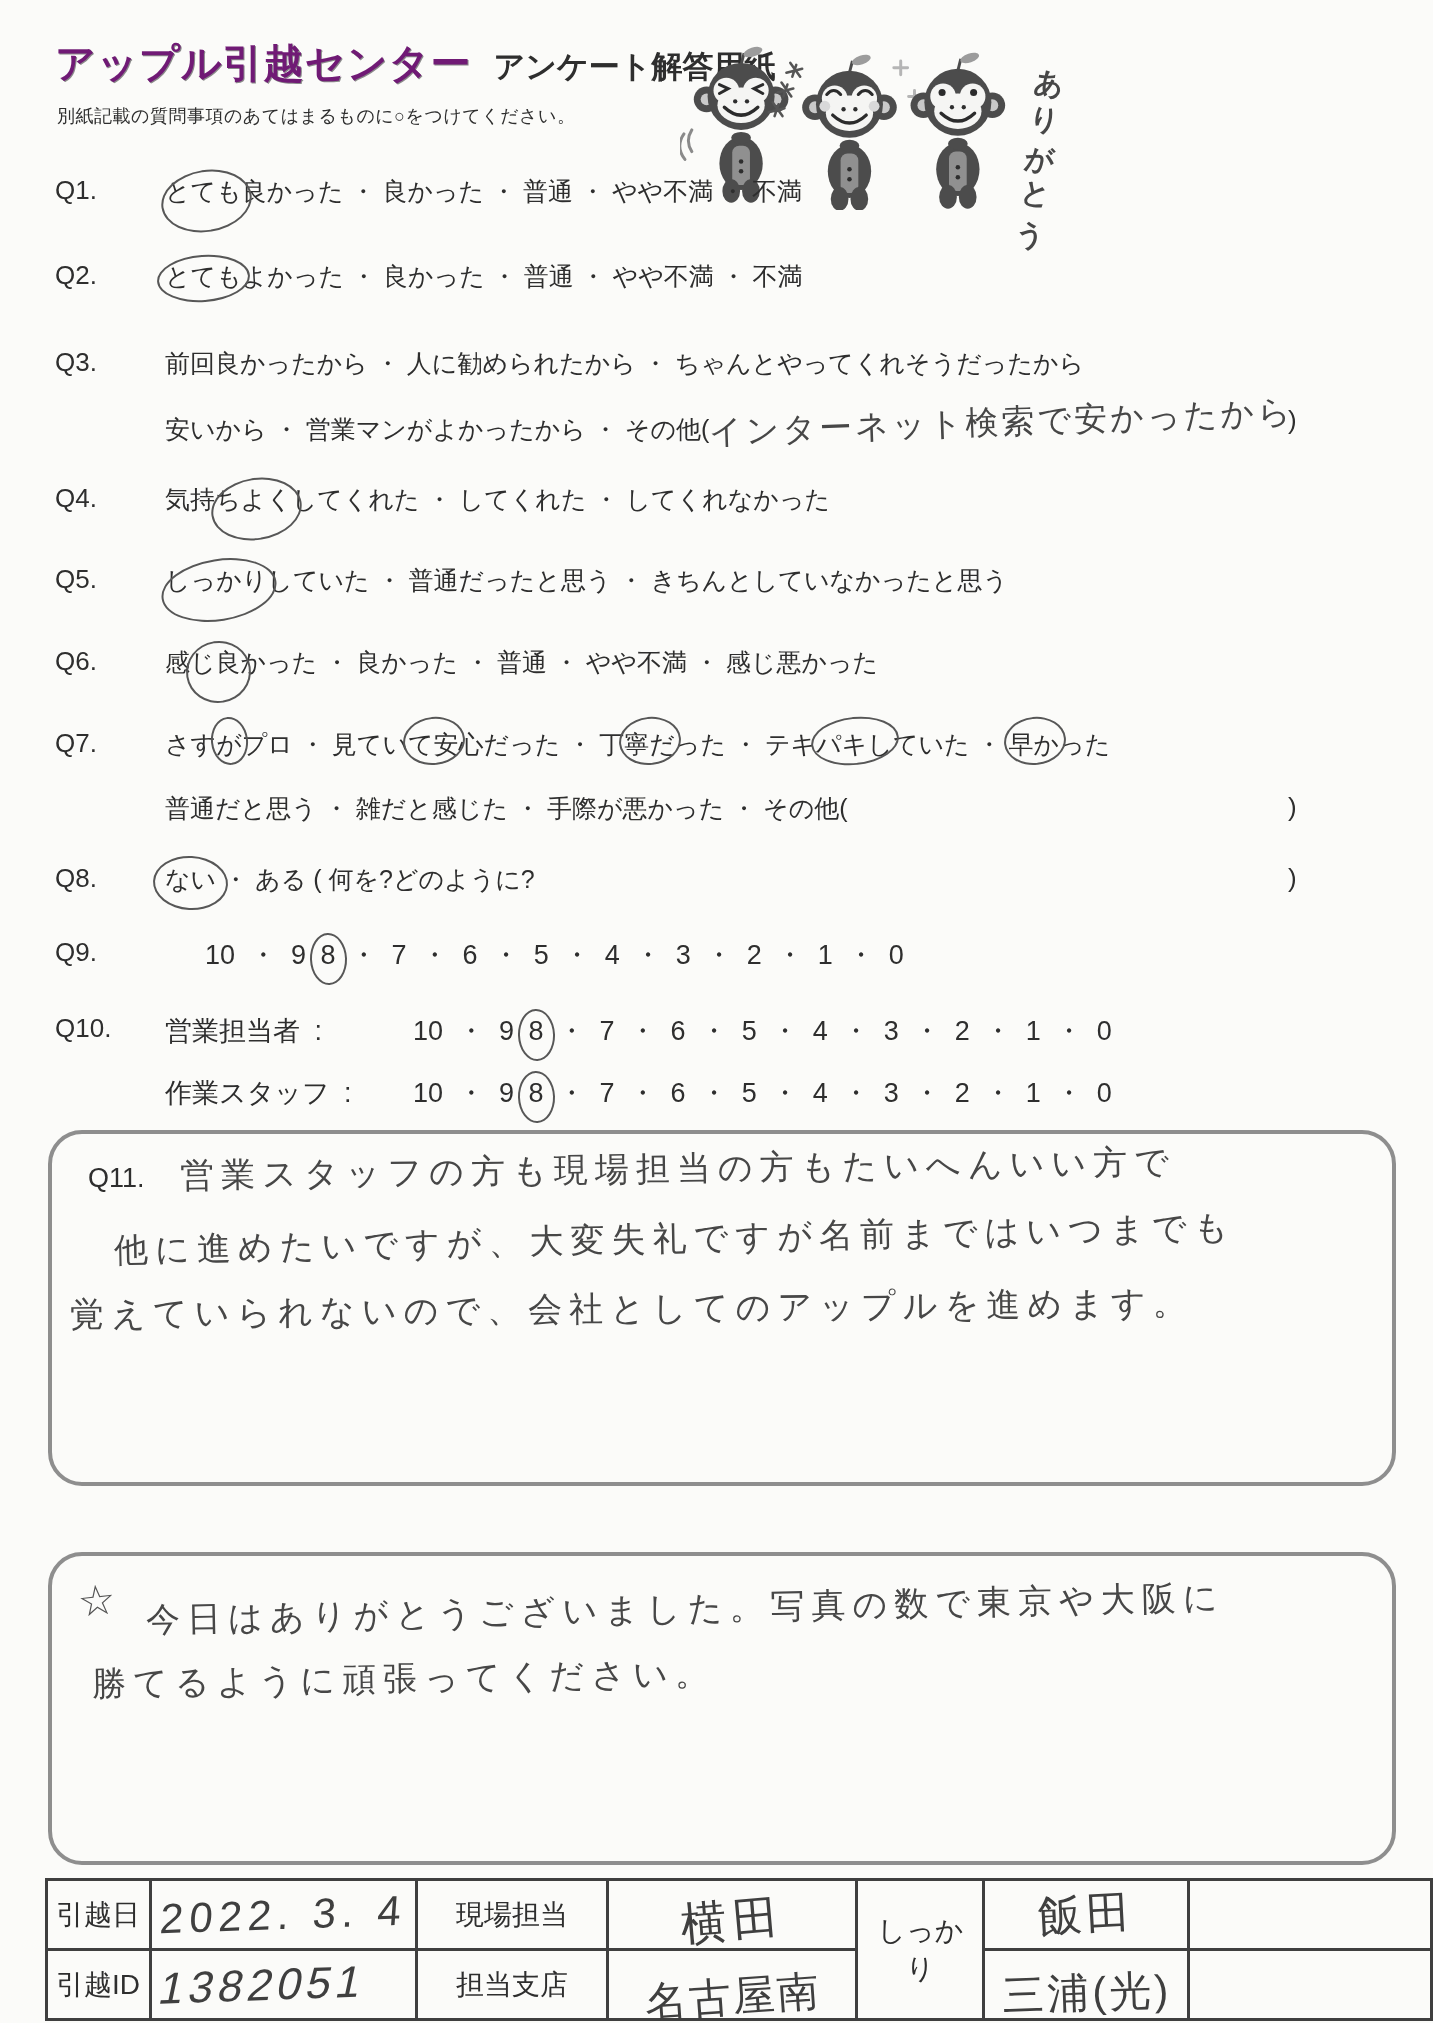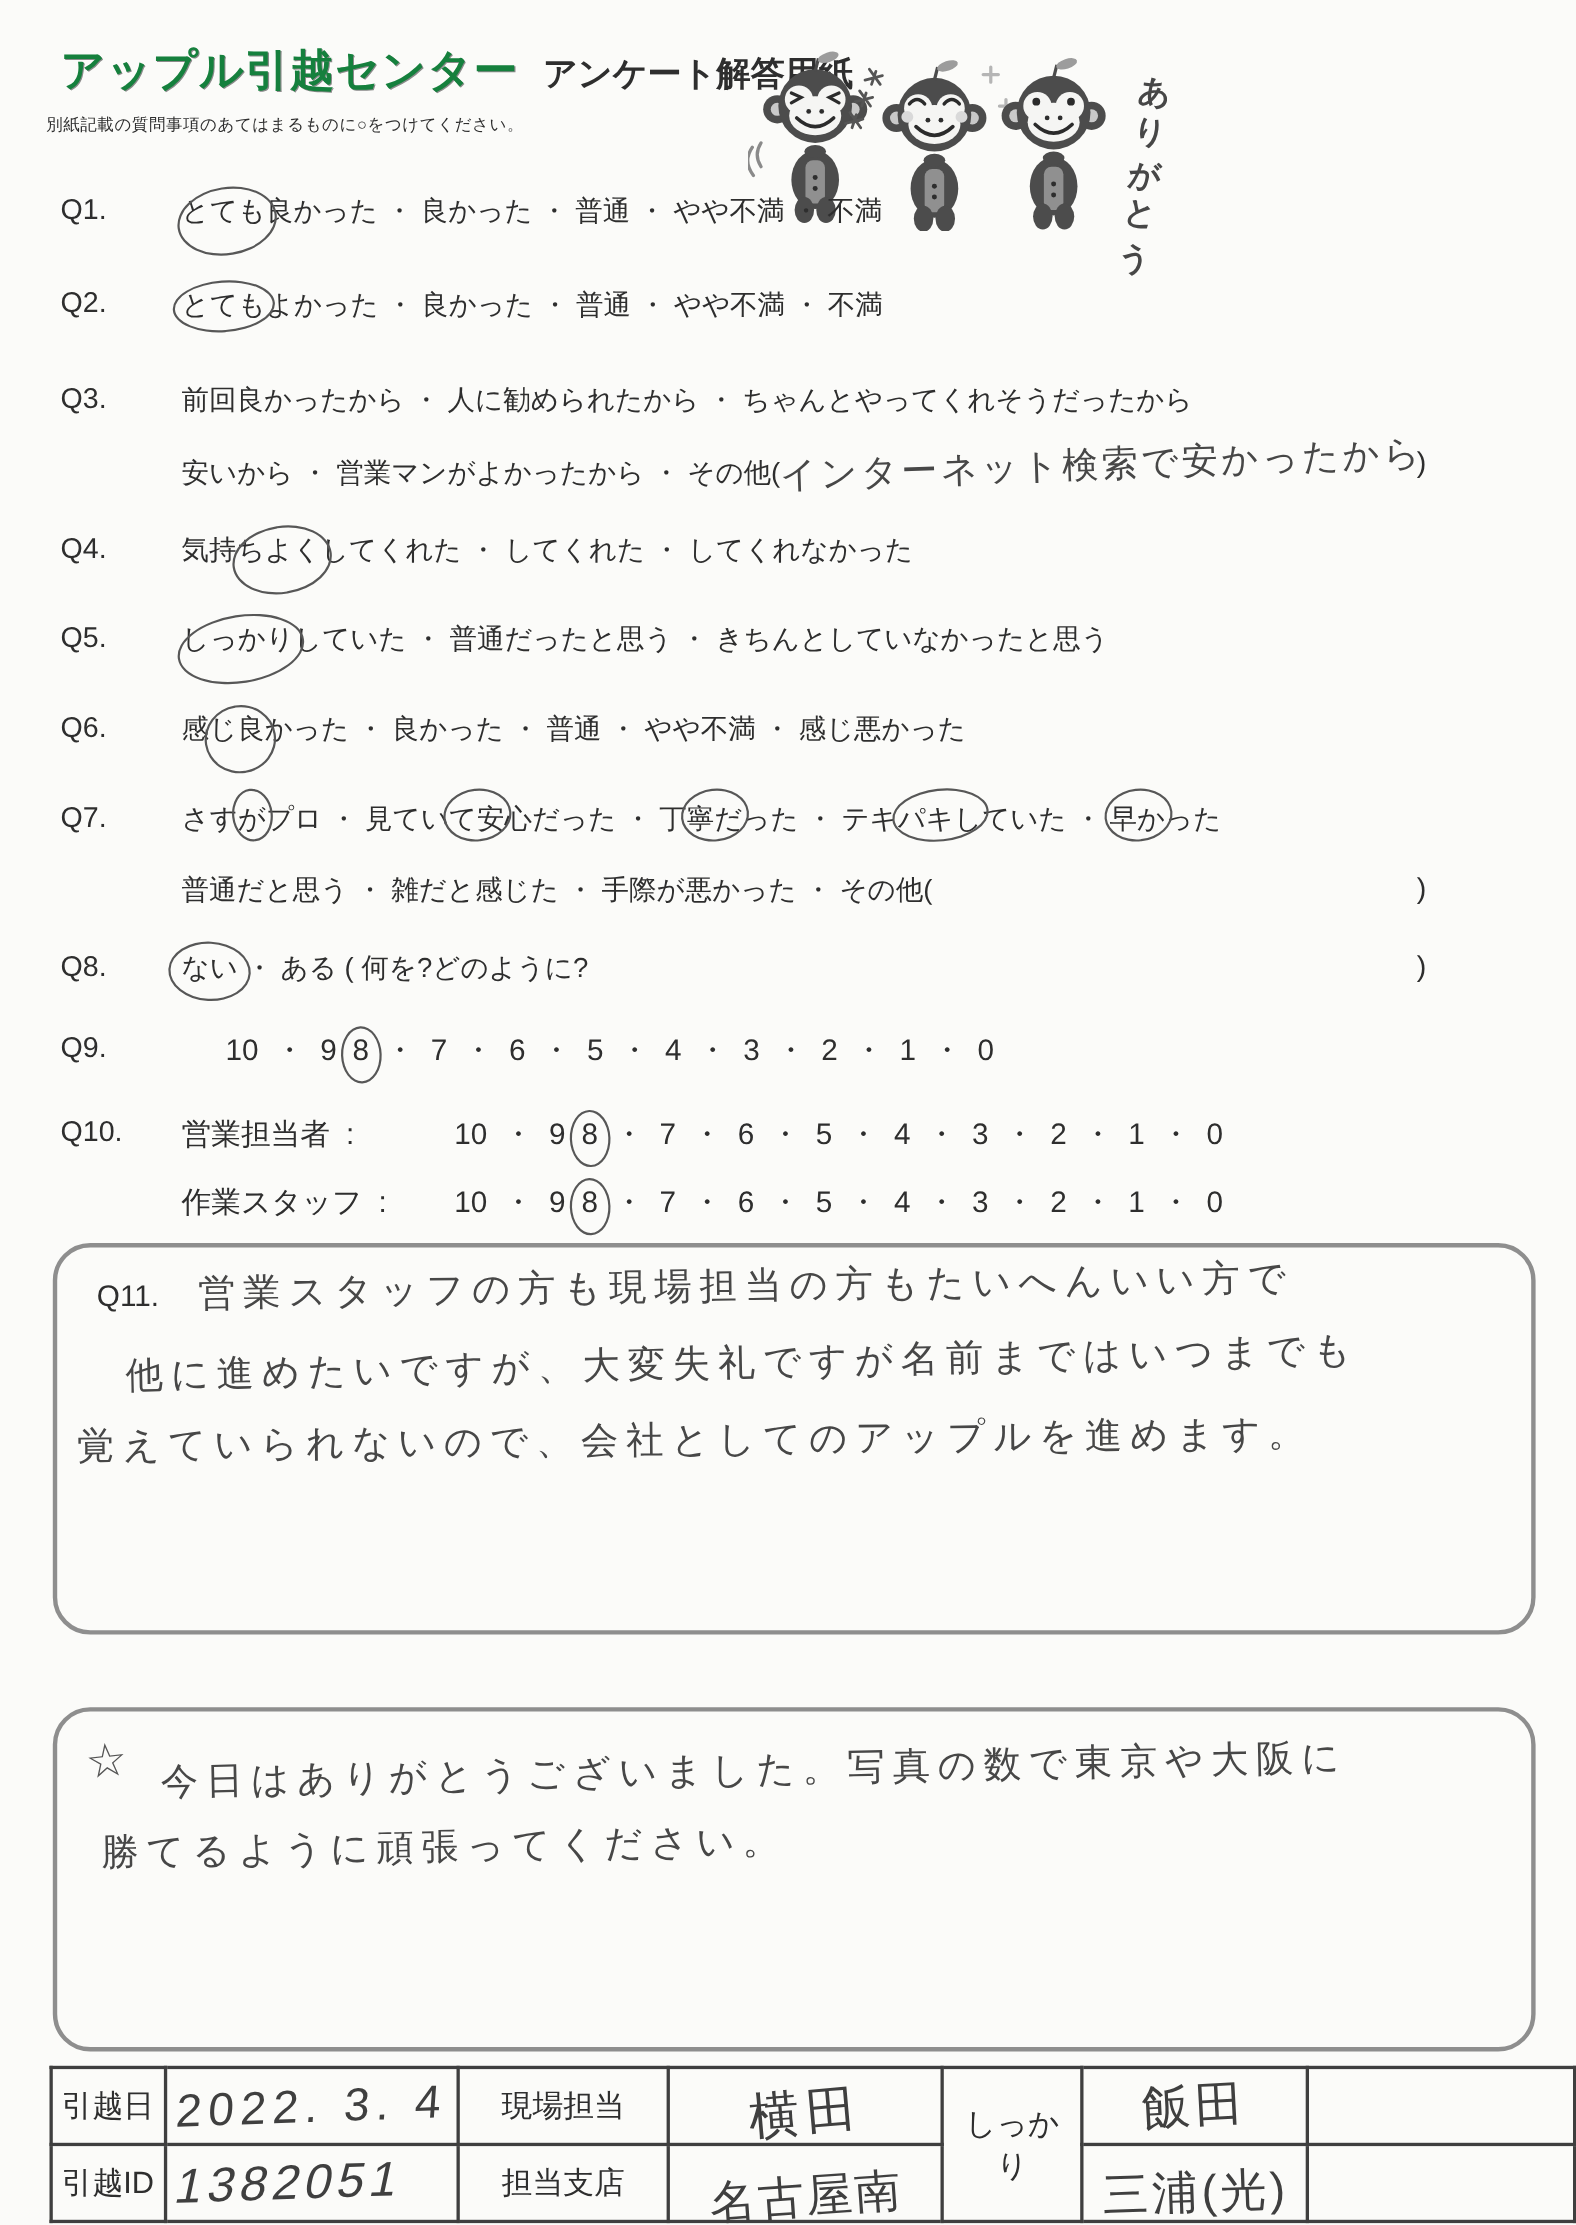--- a/index.html
+++ b/index.html
@@ -1,23 +1,23 @@
 <!DOCTYPE html>
 <html><head>
 <meta charset="utf-8">
 <style>
   html,body{margin:0;padding:0;background:#d9d9d9;}
   .page{position:relative;width:1433px;height:2023px;background:#fbfbf9;
         font-family:"Liberation Sans","DejaVu Sans",sans-serif;color:#2e2e2e;overflow:hidden;}
 
   
   .header{position:absolute;left:55px;top:36px;display:flex;align-items:flex-end;gap:22px;white-space:pre;}
-  .brand{font-size:40px;font-weight:900;letter-spacing:1px;color:#15803d;text-shadow:1px 1px 0 #8a8a8a;}
+  .brand{font-size:40px;font-weight:900;letter-spacing:1px;color:#701a75;text-shadow:1px 1px 0 #8a8a8a;}
   .sheet-title{font-size:31px;font-weight:bold;padding-bottom:3px;}
-  .instruction{position:absolute;left:42px;top:104px;font-size:15px;letter-spacing:.5px;}
+  .instruction{position:absolute;left:57px;top:104px;font-size:18px;letter-spacing:.5px;}
   .mascots{position:absolute;left:680px;top:38px;width:335px;height:172px;}
   .thanks{position:absolute;left:1022px;top:48px;writing-mode:vertical-rl;font-size:29px;font-weight:bold;
           color:#555;letter-spacing:5px;transform:rotate(7deg);}
 
   
   .row{position:absolute;left:0;width:1178px;height:42px;font-size:25px;white-space:pre;}
   .qno{position:absolute;left:55px;top:0;font-size:26px;}
   .opts{position:absolute;left:165px;top:0;}
   .opts span{white-space:pre;}
   .numrow{word-spacing:7px;font-size:27px;}

